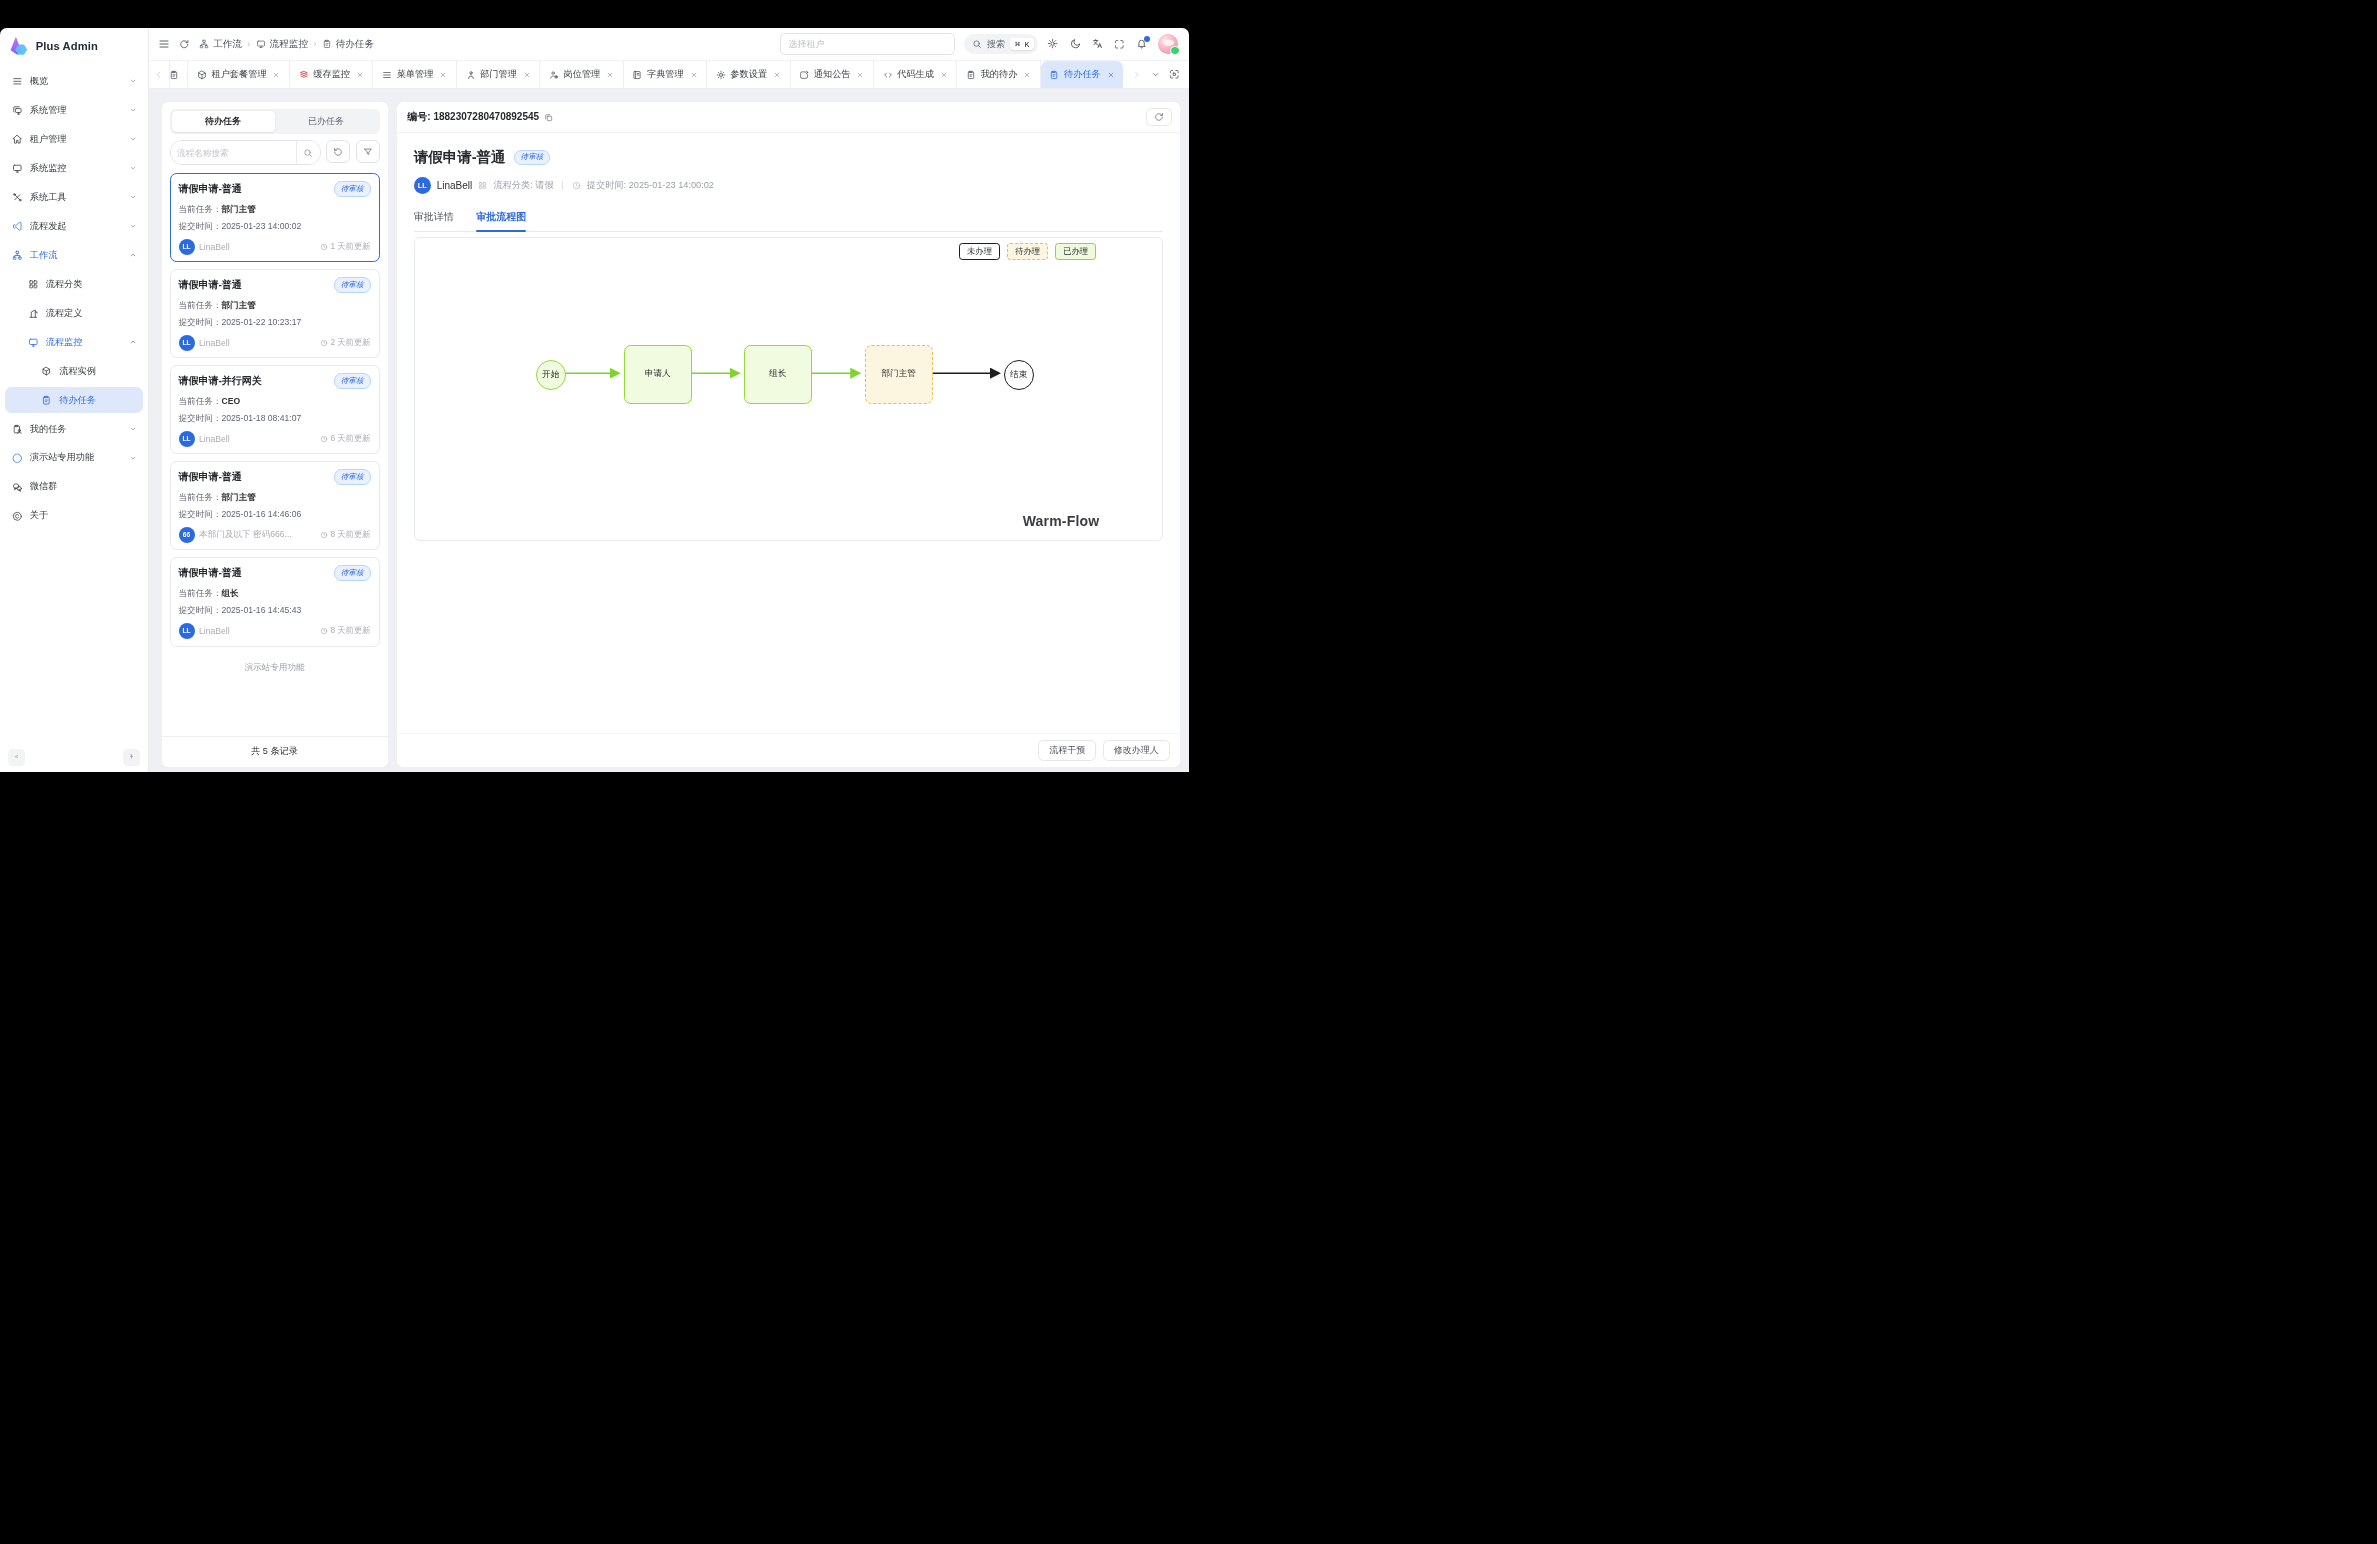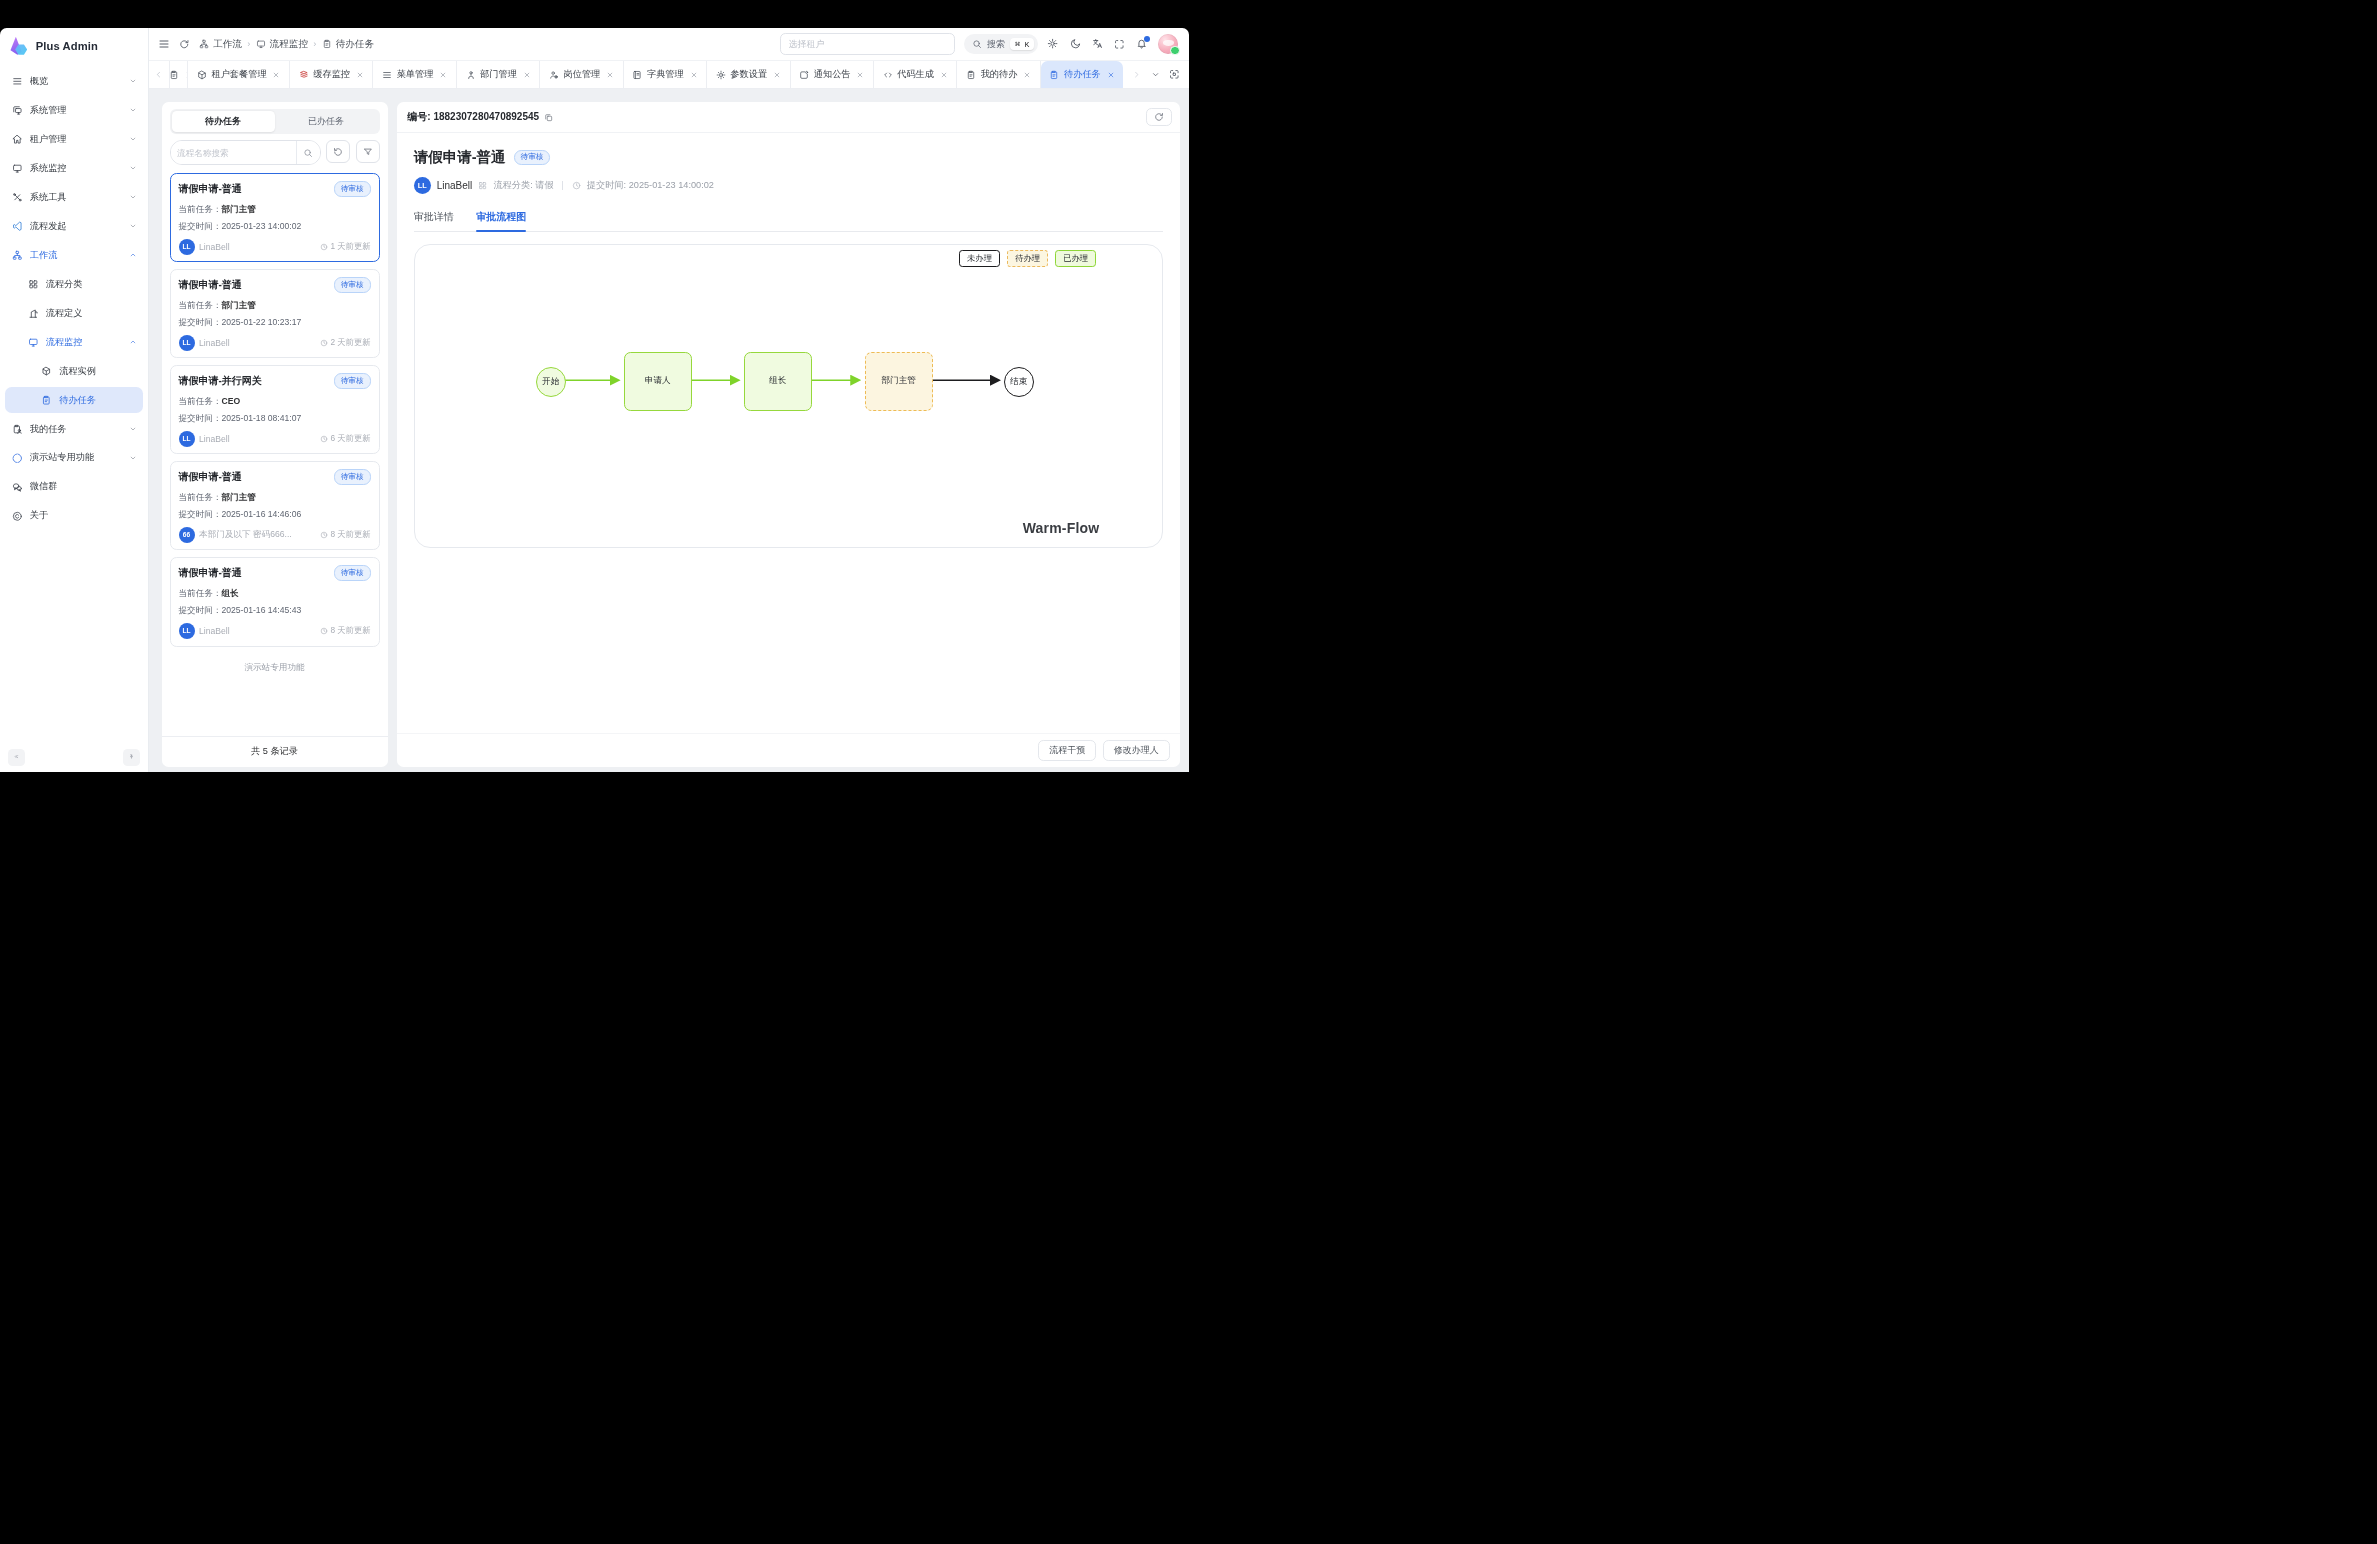--- a/index.html
+++ b/index.html
@@ -90,21 +90,21 @@
   .inp-group input::placeholder{color:#c0c4cc;}
   .inp-btn{width:24px;border:none;border-left:0.7px solid #e8ebf0;background:#fff;color:#8a909a;
            display:flex;align-items:center;justify-content:center;cursor:pointer;}
   .tool-btn{width:24px;height:22.5px;border:0.7px solid #e0e3e9;background:#fff;border-radius:6px;color:#5f6571;
            display:flex;align-items:center;justify-content:center;cursor:pointer;}
   .cards{flex:1;overflow:hidden;display:flex;flex-direction:column;gap:6.6px;}
   .card{border:0.7px solid #e6e9ee;border-radius:6.6px;padding:7.3px 8px 6.6px 8px;cursor:pointer;background:#fff;}
   .card.sel{border:0.7px solid #2d6ae0;}
   .card-head{display:flex;align-items:center;justify-content:space-between;margin-bottom:4.6px;}
   .card-title{font-size:10px;font-weight:700;color:#26292e;}
-  .badge{font-size:7.6px;color:#2d6ae0;background:#e9f1fd;border:0.7px solid #b9d4f9;border-radius:7.3px;padding:1.7px 6px;white-space:nowrap;}
+  .badge{font-size:7.6px;color:#2d6ae0;background:#e9f1fd;border:0.7px solid #b9d4f9;border-radius:7.3px;padding:1.7px 6px;white-space:nowrap;font-style:italic;}
   .card-row{font-size:8.6px;color:#5f6571;line-height:16.5px;}
   .card-row b{color:#303133;font-weight:700;}
   .card-foot{display:flex;align-items:center;margin-top:4.6px;gap:4.6px;}
   .mini-av{width:16px;height:16px;border-radius:50%;background:#2d6ae0;color:#fff;font-size:6.6px;font-weight:600;
            display:flex;align-items:center;justify-content:center;flex:none;}
   .cf-name{flex:1;font-size:8.6px;color:#a9adb5;white-space:nowrap;overflow:hidden;text-overflow:ellipsis;}
   .cf-time{display:flex;align-items:center;gap:2.6px;font-size:8.3px;color:#a9adb5;white-space:nowrap;}
   .no-more{text-align:center;color:#9a9fa8;font-size:8.6px;padding:8.6px 0 4px 0;}
   .list-footer{border-top:0.7px solid #eceef2;height:30px;display:flex;align-items:center;justify-content:center;
            font-size:9.2px;color:#303133;font-weight:500;margin:0 -8px;}
@@ -120,21 +120,21 @@
   .dt-title-row{display:flex;align-items:center;gap:8px;}
   .dt-title{font-size:14.5px;font-weight:700;color:#26292e;}
   .dt-meta{display:flex;align-items:center;gap:6px;margin-top:10px;font-size:9.2px;color:#9ba0a9;}
   .dt-meta .mini-av{width:17px;height:17px;font-size:7.3px;}
   .dt-name{color:#303133;font-size:10px;}
   .meta-sep{width:0.7px;height:9.2px;background:#dfe2e8;margin:0 2.6px;}
   .dt-tabs{display:flex;gap:22.5px;margin-top:16px;border-bottom:0.7px solid #e8eaee;}
   .dt-tab{font-size:10px;color:#4b5159;padding-bottom:7.3px;cursor:pointer;position:relative;}
   .dt-tab.on{color:#2d6ae0;font-weight:600;}
   .dt-tab.on::after{content:"";position:absolute;left:0;right:0;bottom:-0.7px;height:2px;background:#2d6ae0;border-radius:1.3px;}
-  .diagram{margin-top:12px;border:0.7px solid #e6e9ee;border-radius:16px;height:302px;position:relative;overflow:hidden;}
+  .diagram{margin-top:5px;border:0.7px solid #e6e9ee;border-radius:6px;height:302px;position:relative;overflow:hidden;}
   .legend{position:absolute;top:4.6px;right:66px;display:flex;gap:6.6px;}
   .lg{font-size:8.3px;color:#26292e;padding:2px 7.3px;border-radius:3.3px;background:#fff;}
   .lg.none{border:1.1px solid #1d1d1f;}
   .lg.todo{border:1.1px dashed #ecb95c;background:#fcf6e1;}
   .lg.done{border:1.1px solid #8ed637;background:#effadd;}
   .fnode{position:absolute;display:flex;align-items:center;justify-content:center;font-size:8.6px;color:#26292e;}
   .fn-circle{width:28px;height:28px;border-radius:50%;}
   .fn-box{width:66px;height:57px;border-radius:6.6px;}
   .fn-green{border:1.3px solid #96d83c;background:#f0fbe0;}
   .fn-orange{border:1.3px dashed #eebb55;background:#fcf5e0;}

